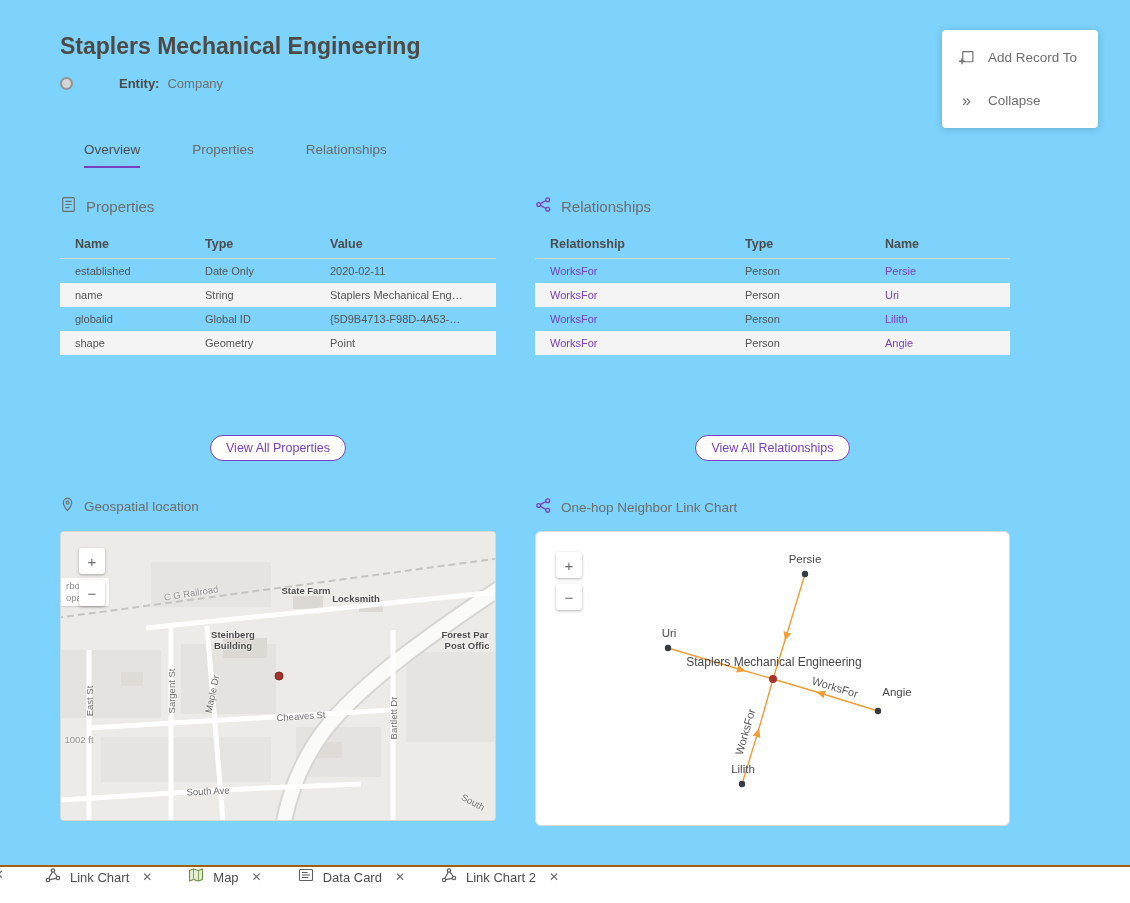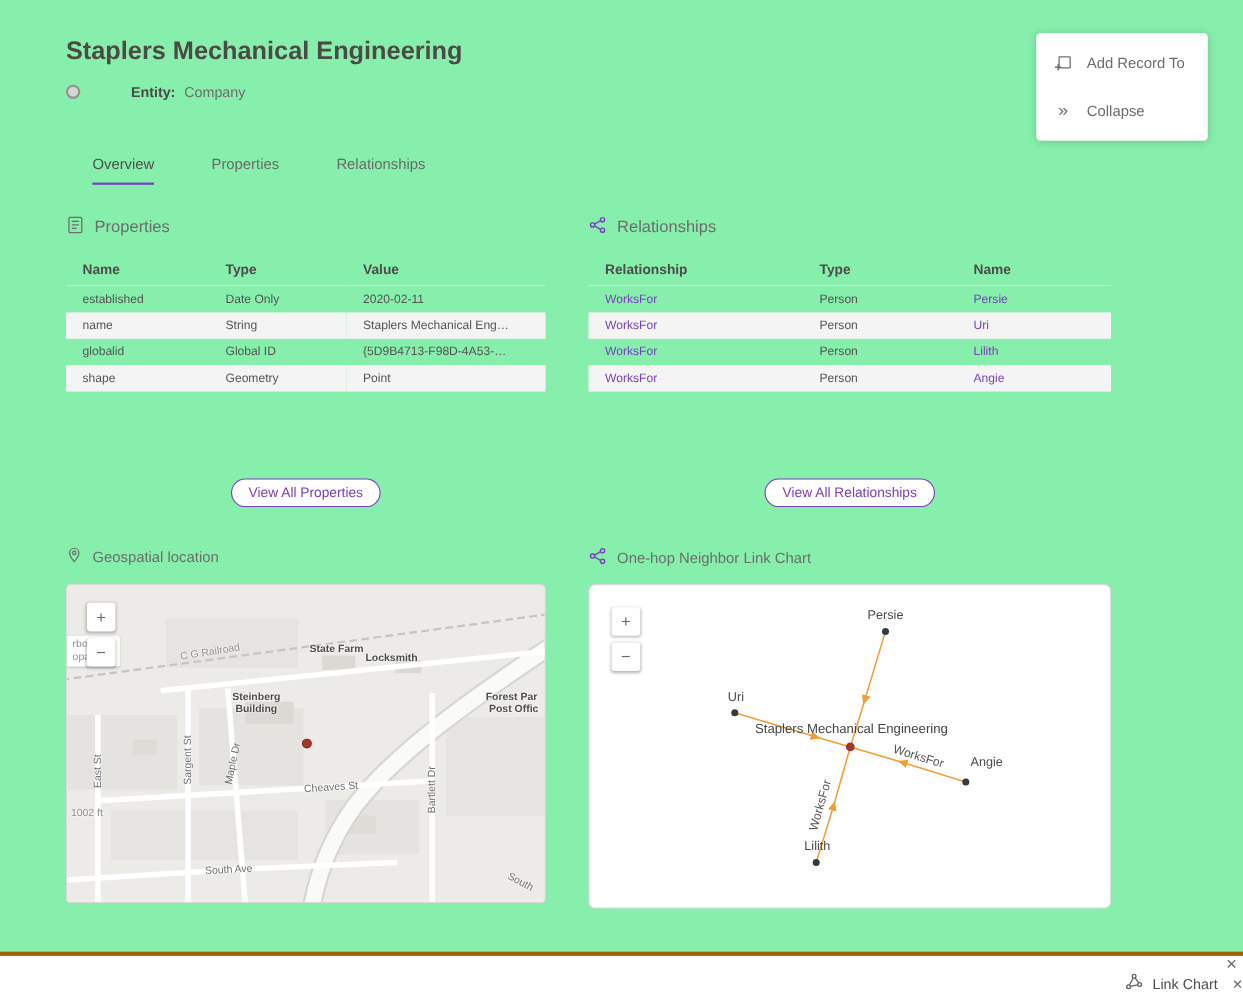--- a/index.html
+++ b/index.html
@@ -1,18 +1,18 @@
 <!DOCTYPE html>
 <html><head>
 <meta charset="utf-8">
 <style>
   * { margin:0; padding:0; box-sizing:border-box; }
   html,body { background:#fff; }
   body { font-family:"Liberation Sans", sans-serif; }
-  .page { position:relative; width:1130px; height:903px; background:#86efac; overflow:hidden; }
+  .page { position:relative; width:1130px; height:903px; background:#7dd3fc; overflow:hidden; }
 
   
   .title { position:absolute; left:60px; top:33px; font-size:23px; font-weight:600; color:#4d4a46; }
   .entity-row { position:absolute; left:60px; top:76px; display:flex; align-items:center; gap:8px; font-size:13px; }
   .entity-dot { width:13px; height:13px; border-radius:50%; background:#d6d6d6; border:2px solid #939393; }
   .entity-label { font-weight:700; color:#4a4a4a;padding-left:38px; }
   .entity-value { color:#6e6e6e; }
 
   
   .menu-card { position:absolute; left:942px; top:30px; width:156px; background:#fff; border-radius:4px;
@@ -62,22 +62,22 @@
   .mutedlabel { color:#8f8f8f; }
   .mapchip { position:absolute; left:0; top:46px; z-index:4; background:#fff; border-radius:2px;
              box-shadow:0 1px 2px rgba(0,0,0,.15); padding:2px 5px; font-size:9.5px; color:#8f8f8f; line-height:1.25; }
 
   
   .lc-label { font-size:11.5px; fill:#4a4a4a; }
   .lc-center-label { font-size:12px; fill:#454545; }
   .lc-edge-label { font-size:11px; fill:#565656; }
 
   
-  .bottom-bar { position:absolute; left:0; right:0; bottom:0; height:38px; background:#fff; border-top:4px solid #a16207;
-                display:flex; align-items:flex-end;flex-direction:column; }
+  .bottom-bar { position:absolute; left:0; right:0; bottom:0; height:38px; background:#fff; border-top:2px solid #a16207;
+                display:flex; align-items:flex-start; }
   .leading-close { margin-left:-7px; width:16px; font-size:13px; color:#6a6a6a; cursor:pointer; }
   .btab { display:flex; align-items:center; gap:9px; margin-left:36px; cursor:pointer; }
   .btab-label { font-size:13px; color:#4d4d4d; }
   .btab-close { font-size:12px; color:#6a6a6a; margin-left:4px; cursor:pointer; }
 </style>
 </head>
 <body>
 
 <div class="page">
 

